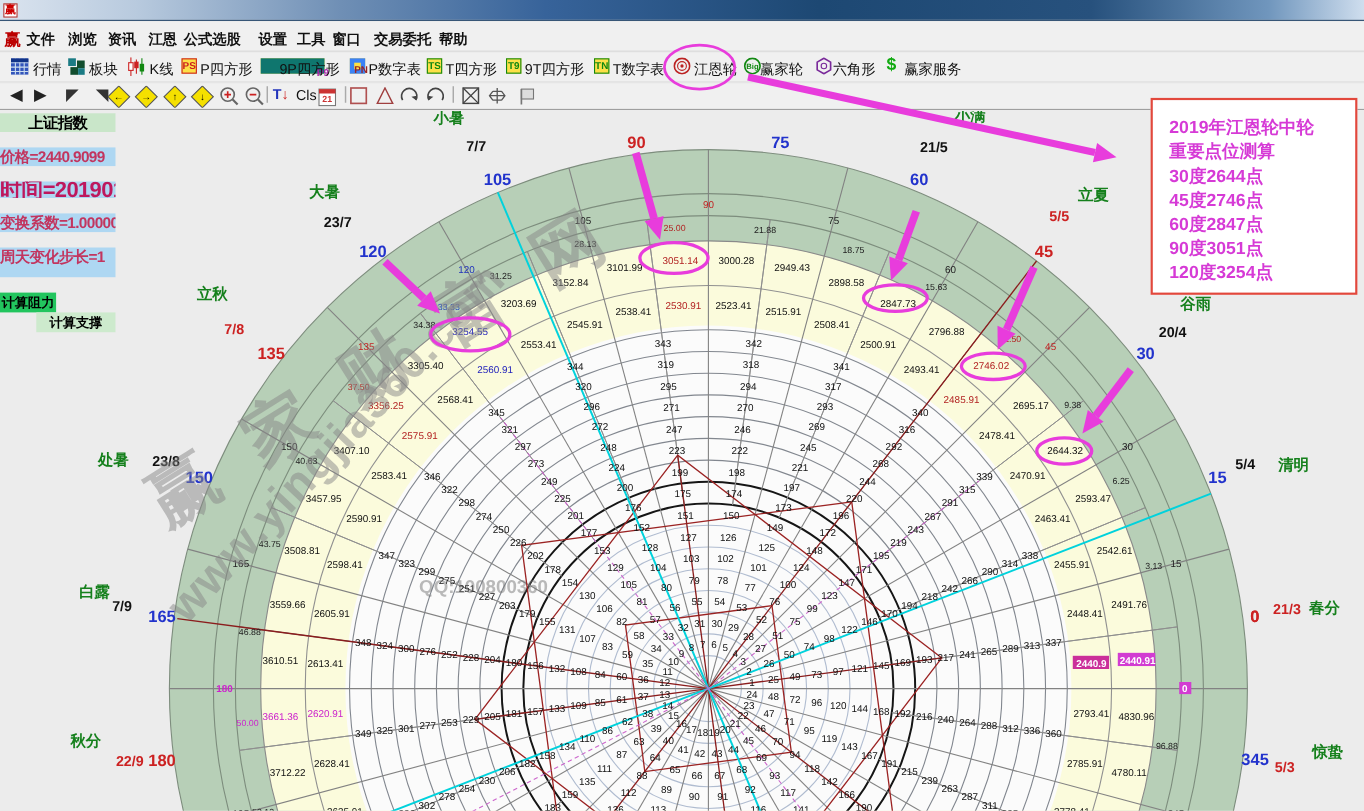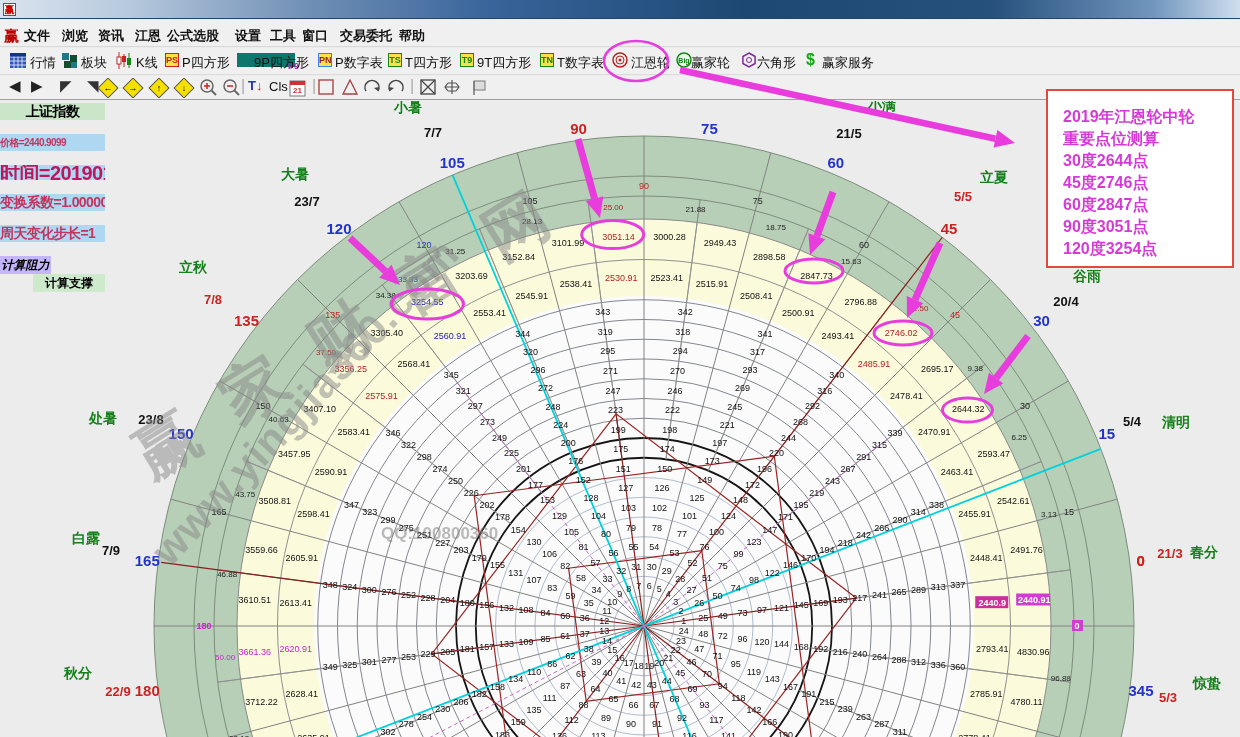--- a/index.html
+++ b/index.html
@@ -62,21 +62,21 @@
       <line x1="8" y1="2" x2="8" y2="15" stroke="#c22" stroke-width="1"></line>
       <rect x="6" y="4" width="4" height="6" fill="#c22"></rect>
       <line x1="13" y1="1" x2="13" y2="16" stroke="#181" stroke-width="1"></line>
       <rect x="11" y="6" width="4" height="7" fill="#181"></rect>
     </svg>
  <span class="tl" style="left:136px;">K线</span>
  <span class="bicon" style="left:165px;border:1px solid #c22;color:#c22;">PS</span>
  <span class="tl" style="left:182px;">P四方形</span>
  <span class="bicon" style="left:237px;border:7px solid #0f766e;color:#a2a;padding-left:44px;">P9</span>
  <span class="tl" style="left:254px;">9P四方形</span>
- <span class="bicon" style="left:318px;border:1px solid #3b82f6;color:#922;">PN</span>
+ <span class="bicon" style="left:318px;border:4px solid #3b82f6;color:#922;">PN</span>
  <span class="tl" style="left:335px;">P数字表</span>
  <span class="bicon" style="left:388px;border:1px solid #181;color:#181;">TS</span>
  <span class="tl" style="left:405px;">T四方形</span>
  <span class="bicon" style="left:460px;border:1px solid #181;color:#181;">T9</span>
  <span class="tl" style="left:477px;">9T四方形</span>
  <span class="bicon" style="left:540px;border:1px solid #181;color:#181;">TN</span>
  <span class="tl" style="left:557px;text-align:center;">T数字表</span>
  <svg style="position:absolute;left:612px;top:4px" width="16" height="16">
       <circle cx="8" cy="8" r="7" fill="none" stroke="#b22" stroke-width="1.5"></circle>
       <circle cx="8" cy="8" r="4" fill="none" stroke="#b22" stroke-width="1"></circle>
@@ -685,26 +685,26 @@
     <text x="111" y="454" font-size="13" fill="#111" text-anchor="middle" font-family="Liberation Sans, sans-serif" font-weight="bold">7/9</text>
     <text x="1170" y="457" font-size="13" fill="#cc2222" text-anchor="middle" font-family="Liberation Sans, sans-serif" font-weight="bold">21/3</text>
     <text x="118" y="595" font-size="13" fill="#cc2222" text-anchor="middle" font-family="Liberation Sans, sans-serif" font-weight="bold">22/9</text>
     <text x="1168" y="601" font-size="13" fill="#cc2222" text-anchor="middle" font-family="Liberation Sans, sans-serif" font-weight="bold">5/3</text>
     <text x="0" y="0" font-size="63" fill="rgba(135,135,135,0.5)" font-weight="bold" transform="translate(151,378) rotate(-32)" letter-spacing="40">赢家财富网</text>
     <text x="0" y="0" font-size="42" fill="rgba(135,135,135,0.5)" font-weight="bold" transform="translate(170,467) rotate(-47)" letter-spacing="1">www.yingjia360.com</text>
     <text x="381" y="438" font-size="17" fill="rgba(120,120,120,0.5)" font-weight="bold">QQ:100800360</text>
   </svg>
 <div id="panel">
  <div class="prow" style="background:#c9e6c9;color:#000;font-size:14px;text-align:center;height:17px;line-height:17px;">上证指数</div>
- <div class="prow" style="background:#aed7f2;color:#c2355f;font-size:10px;height:17px;line-height:17px;">价格=2440.9099</div>
+ <div class="prow" style="background:#aed7f2;color:#c2355f;font-size:14px;height:17px;line-height:17px;">价格=2440.9099</div>
  <div class="prow" style="background:#aed7f2;color:#be185d;font-size:20px;height:15px;line-height:17px;">时间=20190104</div>
  <div class="prow" style="background:#aed7f2;color:#c2355f;font-size:14px;height:17px;line-height:17px;">变换系数=1.00000</div>
- <div class="prow" style="background:#aed7f2;color:#c2355f;font-size:14px;height:17px;line-height:17px;">周天变化步长=1</div>
+ <div class="prow" style="background:#aed7f2;color:#c2355f;font-size:14px;height:27px;line-height:17px;">周天变化步长=1</div>
  <div style="width:105px;height:18px;">
-   <span style="float:left;width:51px;background:#c4b5fd;color:#000;font-weight:bold;font-size:12px;white-space:nowrap;text-align:center;height:18px;line-height:18px;font-style:italic;">计算阻力</span>
+   <span style="float:left;width:51px;background:#22c55e;color:#000;font-weight:bold;font-size:12px;white-space:nowrap;text-align:center;height:18px;line-height:18px;">计算阻力</span>
    <span style="float:right;width:72px;background:#cdeacd;color:#000;font-weight:bold;font-size:12px;white-space:nowrap;text-align:center;height:18px;line-height:18px;">计算支撑</span>
  </div>
 </div>
 <div id="redbox">2019年江恩轮中轮<br>重要点位测算<br>30度2644点<br>45度2746点<br>60度2847点<br>90度3051点<br>120度3254点</div>
 <svg id="overlay" width="1240" height="737" viewBox="0 0 1240 737">
     <ellipse cx="636" cy="61" rx="32" ry="20" fill="none" stroke="#e83cdc" stroke-width="2.5"></ellipse>
     <ellipse cx="612.7" cy="234.6" rx="31" ry="14" fill="none" stroke="#e83cdc" stroke-width="3"></ellipse>
     <ellipse cx="427.5" cy="304" rx="36" ry="15" fill="none" stroke="#e83cdc" stroke-width="3"></ellipse>
     <ellipse cx="814" cy="271" rx="29" ry="12" fill="none" stroke="#e83cdc" stroke-width="3"></ellipse>
     <ellipse cx="903" cy="333" rx="29" ry="12" fill="none" stroke="#e83cdc" stroke-width="3"></ellipse>

